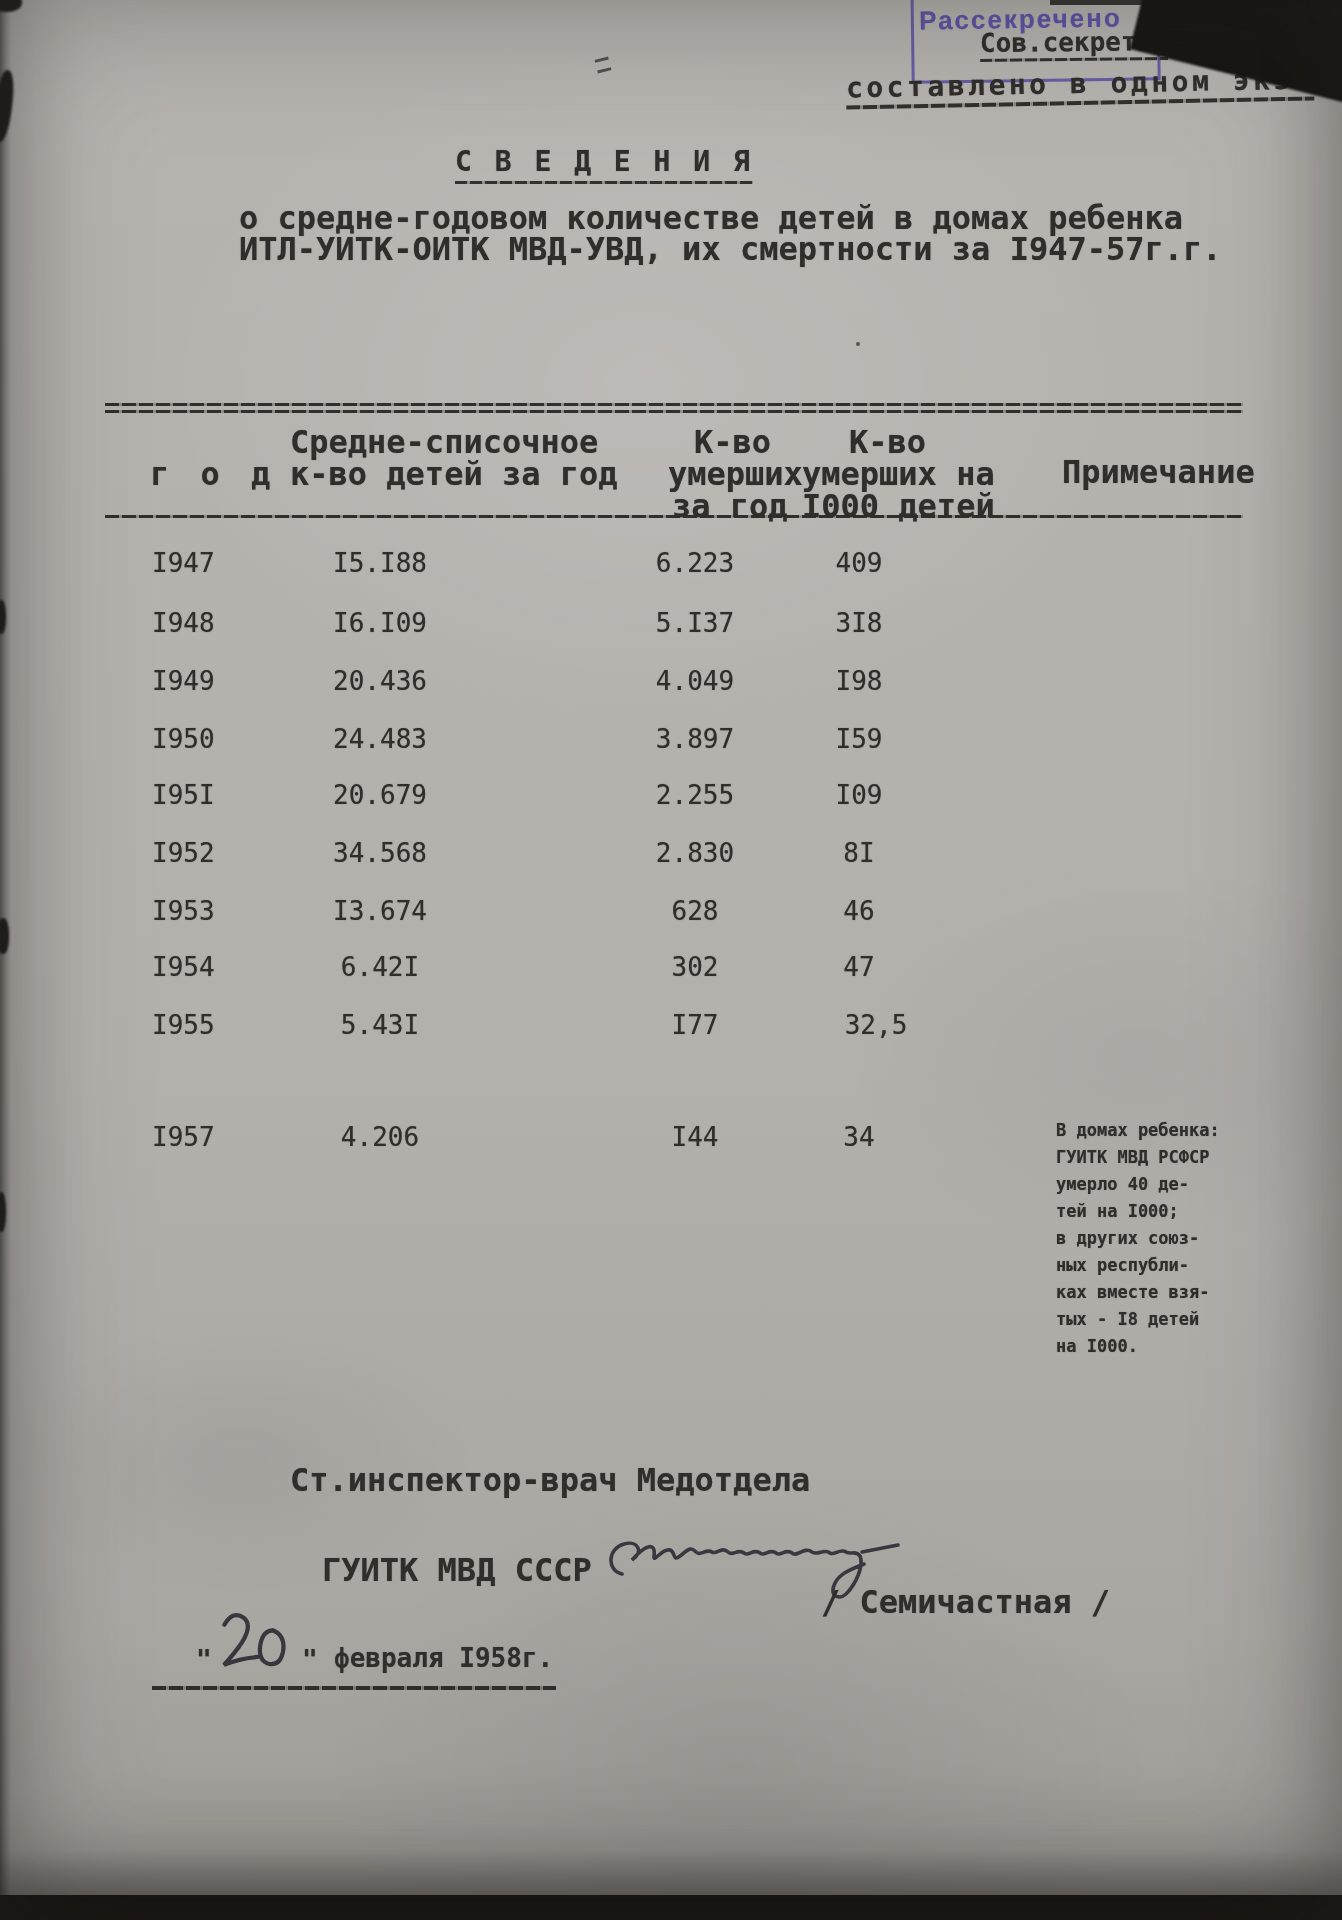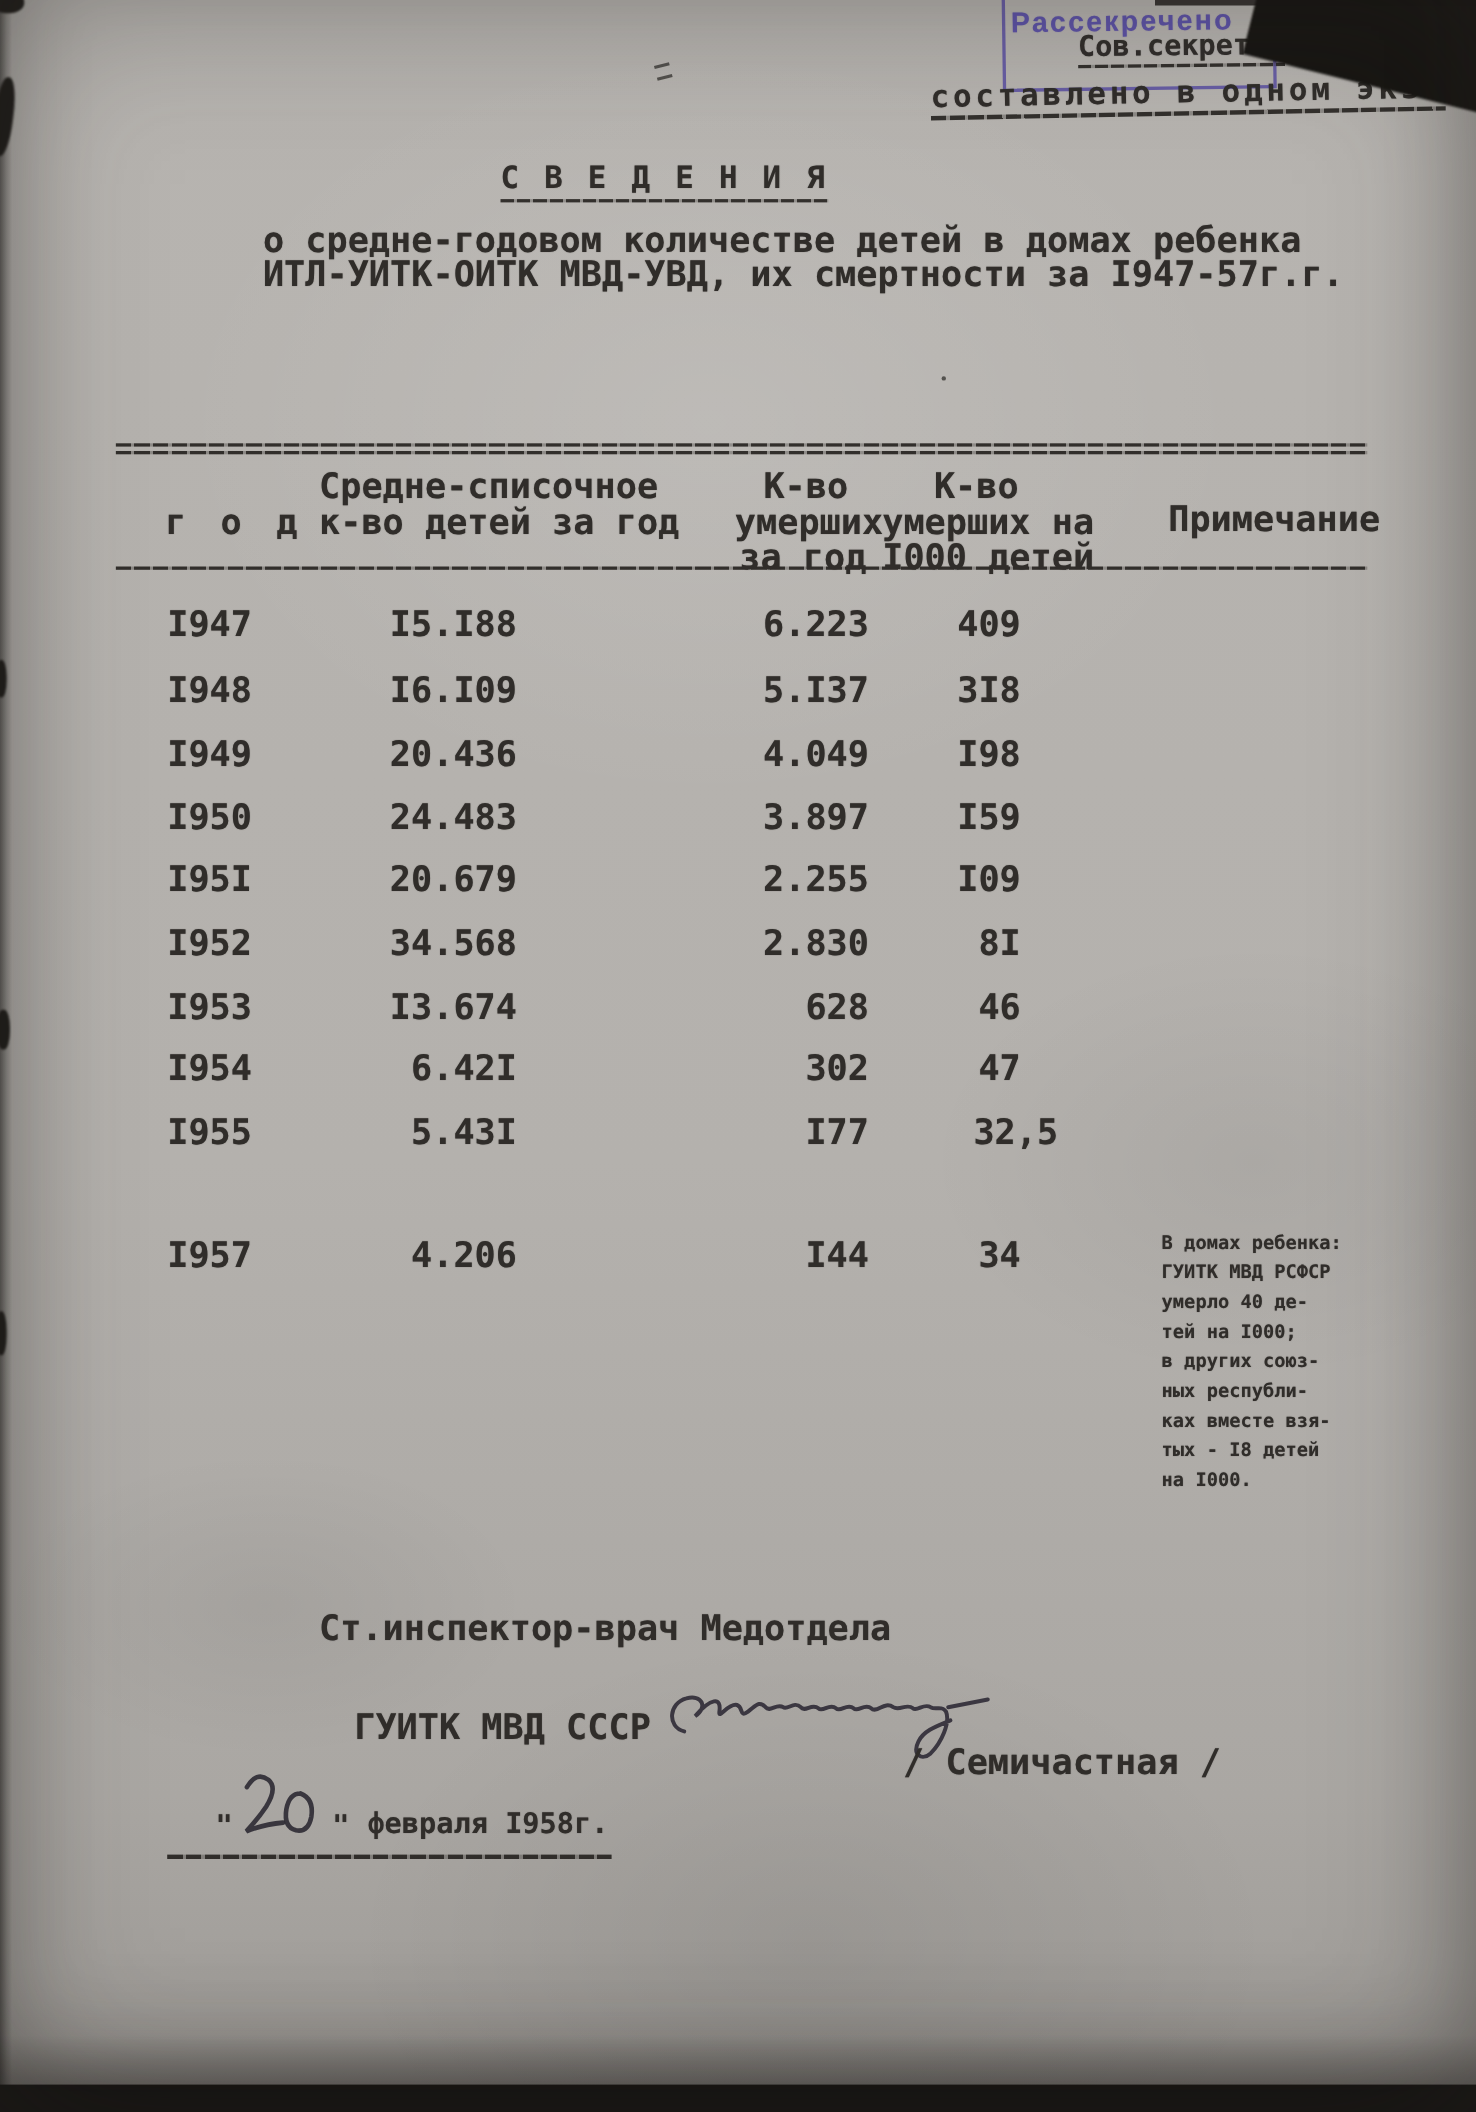--- a/index.html
+++ b/index.html
@@ -19,22 +19,22 @@
      text-shadow:0 0 1px rgba(48,45,42,0.55);white-space:pre;}
   .f25{font-size:32px;} .f26{font-size:26px;} .f28{font-size:28px;}
   .ul{padding-bottom:3px;background-image:repeating-linear-gradient(90deg,rgba(44,41,38,0.95) 0 12px,rgba(44,41,38,0.28) 12px 15px);
       background-size:100% 3px;background-repeat:no-repeat;background-position:0 100%;}
   .ul4{padding-bottom:5px;background-image:repeating-linear-gradient(90deg,rgba(44,41,38,0.95) 0 14px,rgba(44,41,38,0.3) 14px 17px);
       background-size:100% 4px;background-repeat:no-repeat;background-position:0 100%;}
   .line{position:absolute;height:3px;
       background:repeating-linear-gradient(90deg,rgba(42,39,36,0.95) 0 14px,rgba(42,39,36,0.3) 14px 17px);}
   
   .row{position:absolute;left:0;width:1342px;height:32px;}
-  .row span{position:absolute;font-size:32px;font-weight:bold;color:#302d2a;
-      text-shadow:0 0 1px rgba(48,45,42,0.55);white-space:pre;}
+  .row span{position:absolute;font-size:26px;font-weight:normal;color:#302d2a;
+      text-shadow:0 0 1px rgba(48,45,42,0.55);white-space:pre;text-align:center;}
   .cy{left:152px;}
   .ca{left:290px;width:180px;text-align:right;}
   .cd{left:600px;width:190px;text-align:right;}
   .cr{left:790px;width:138px;text-align:right;}
   .cr-wide{width:172px !important;}
   
   #note-block div{height:27px;font-size:17px;font-weight:bold;color:#302d2a;
       text-shadow:0 0 1px rgba(48,45,42,0.55);white-space:pre;}
   
   #stamp-box{position:absolute;left:911px;top:-24px;width:243px;height:100px;

